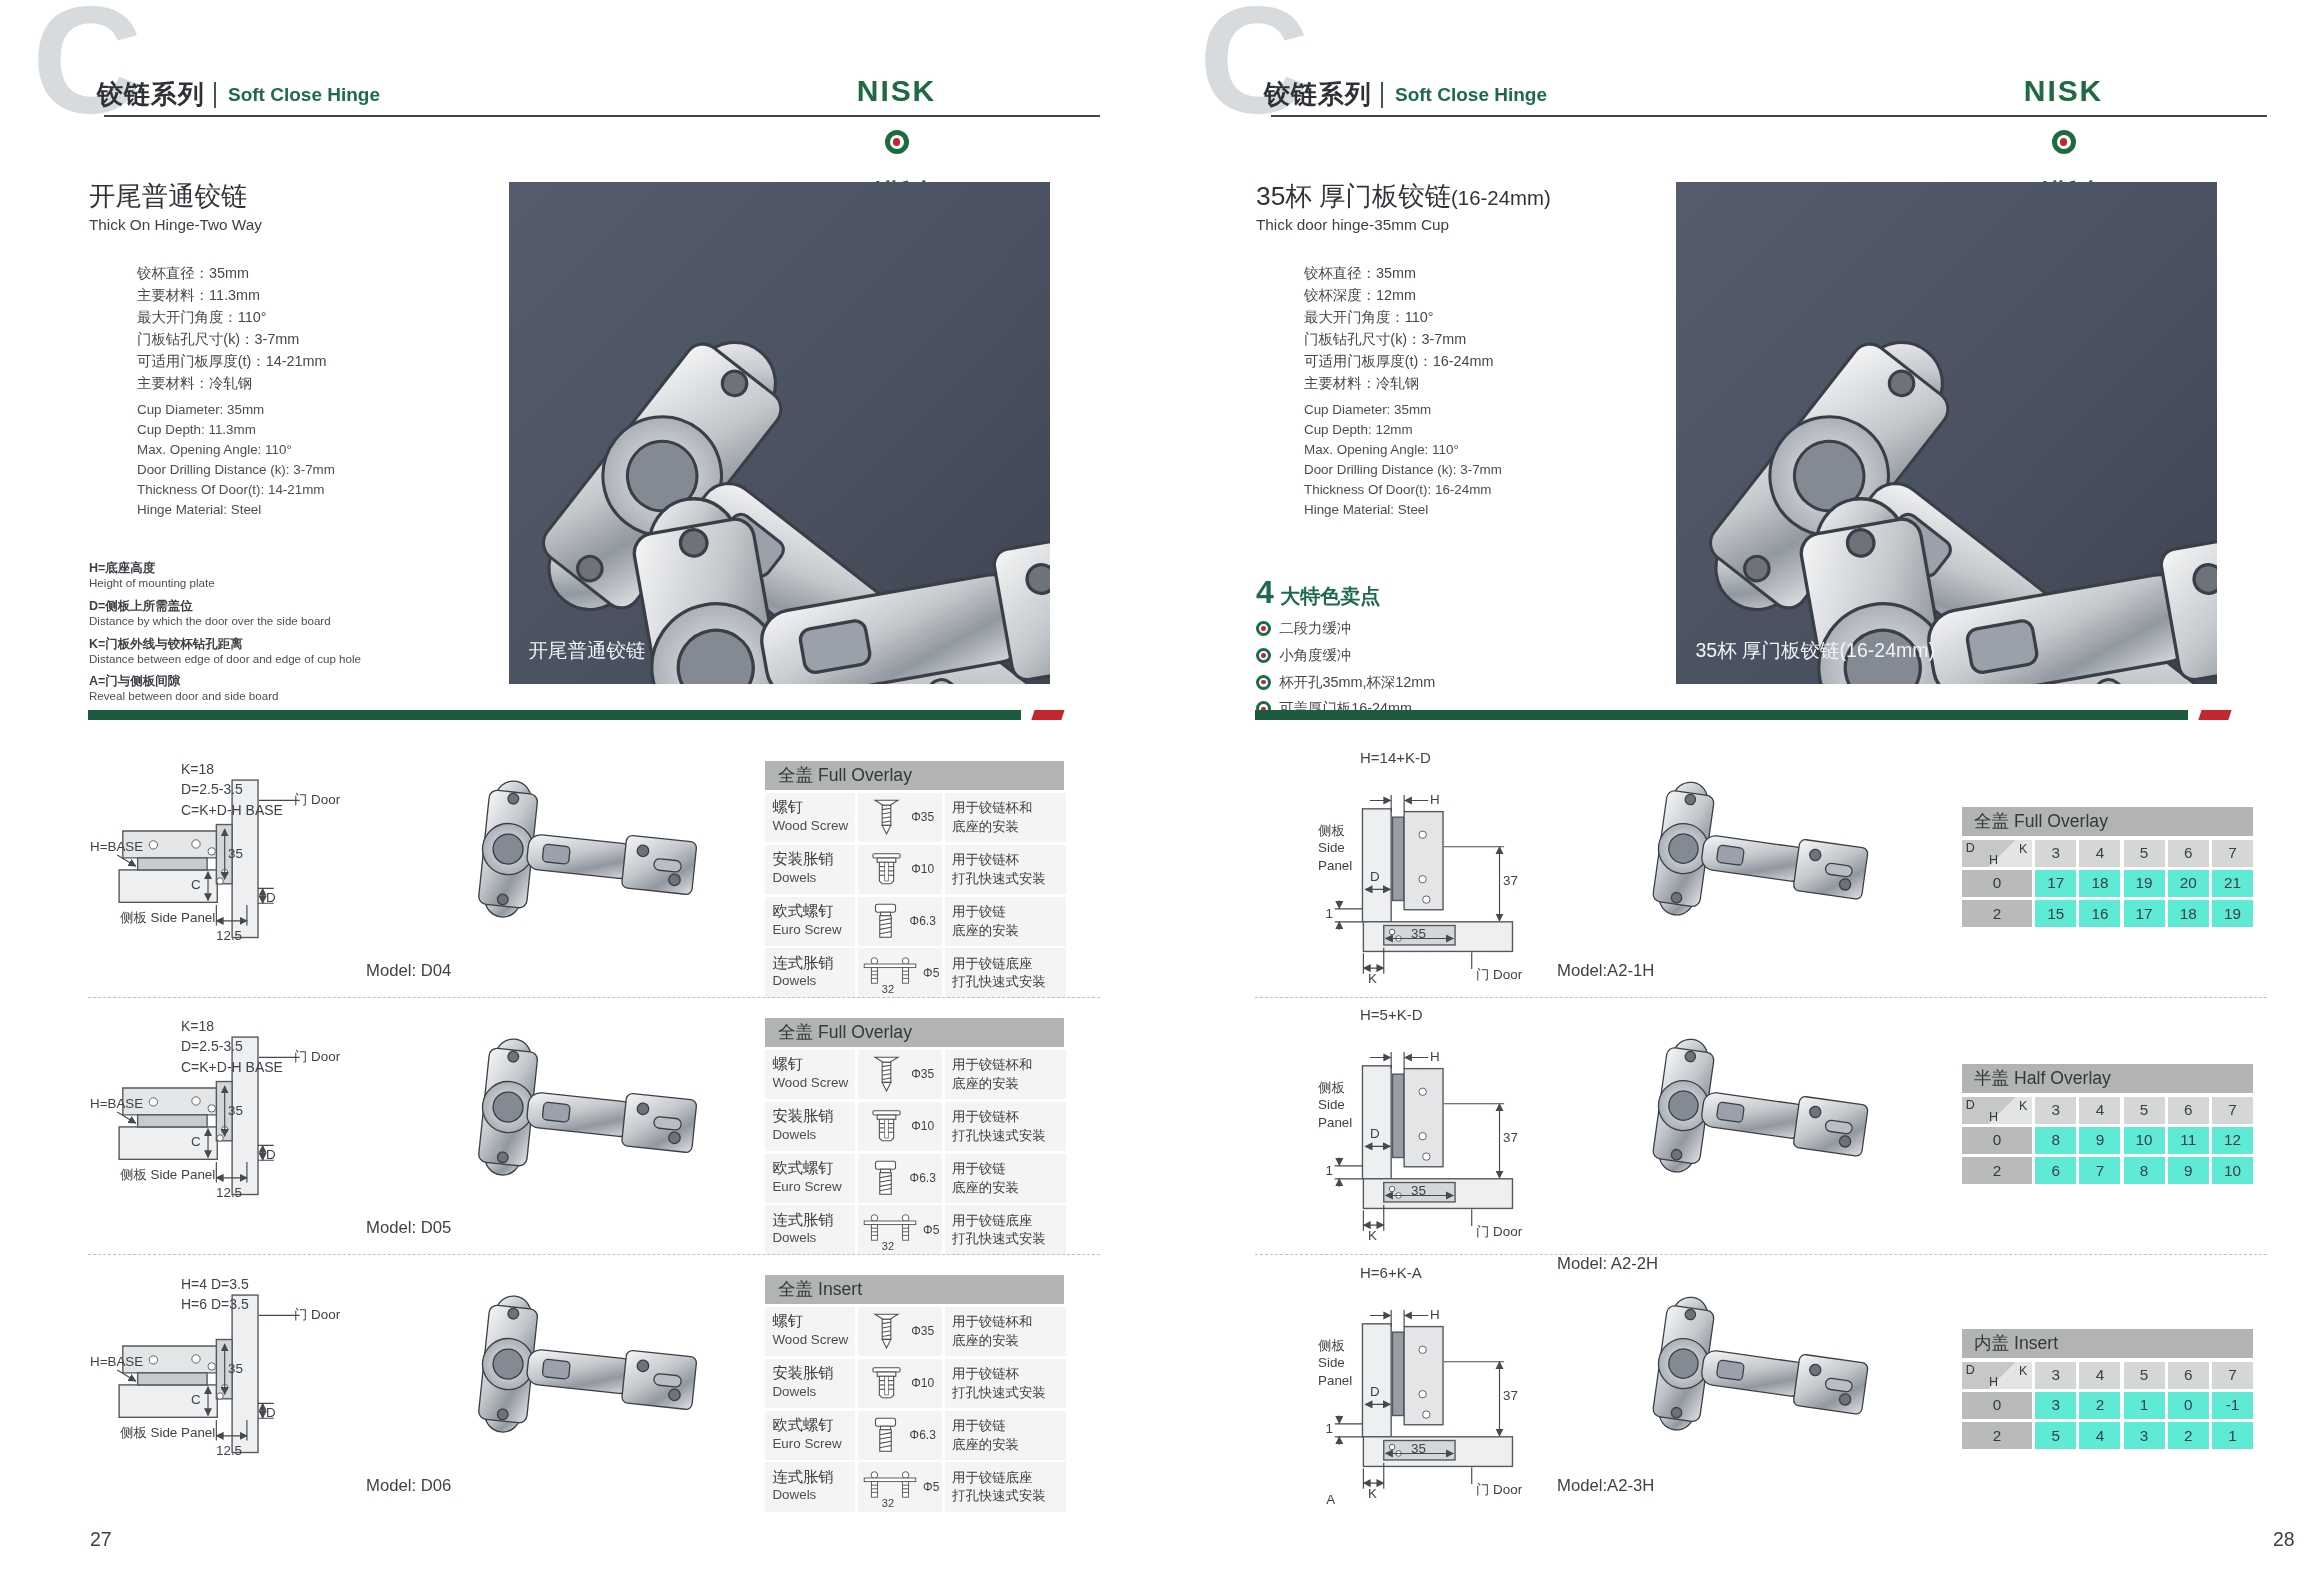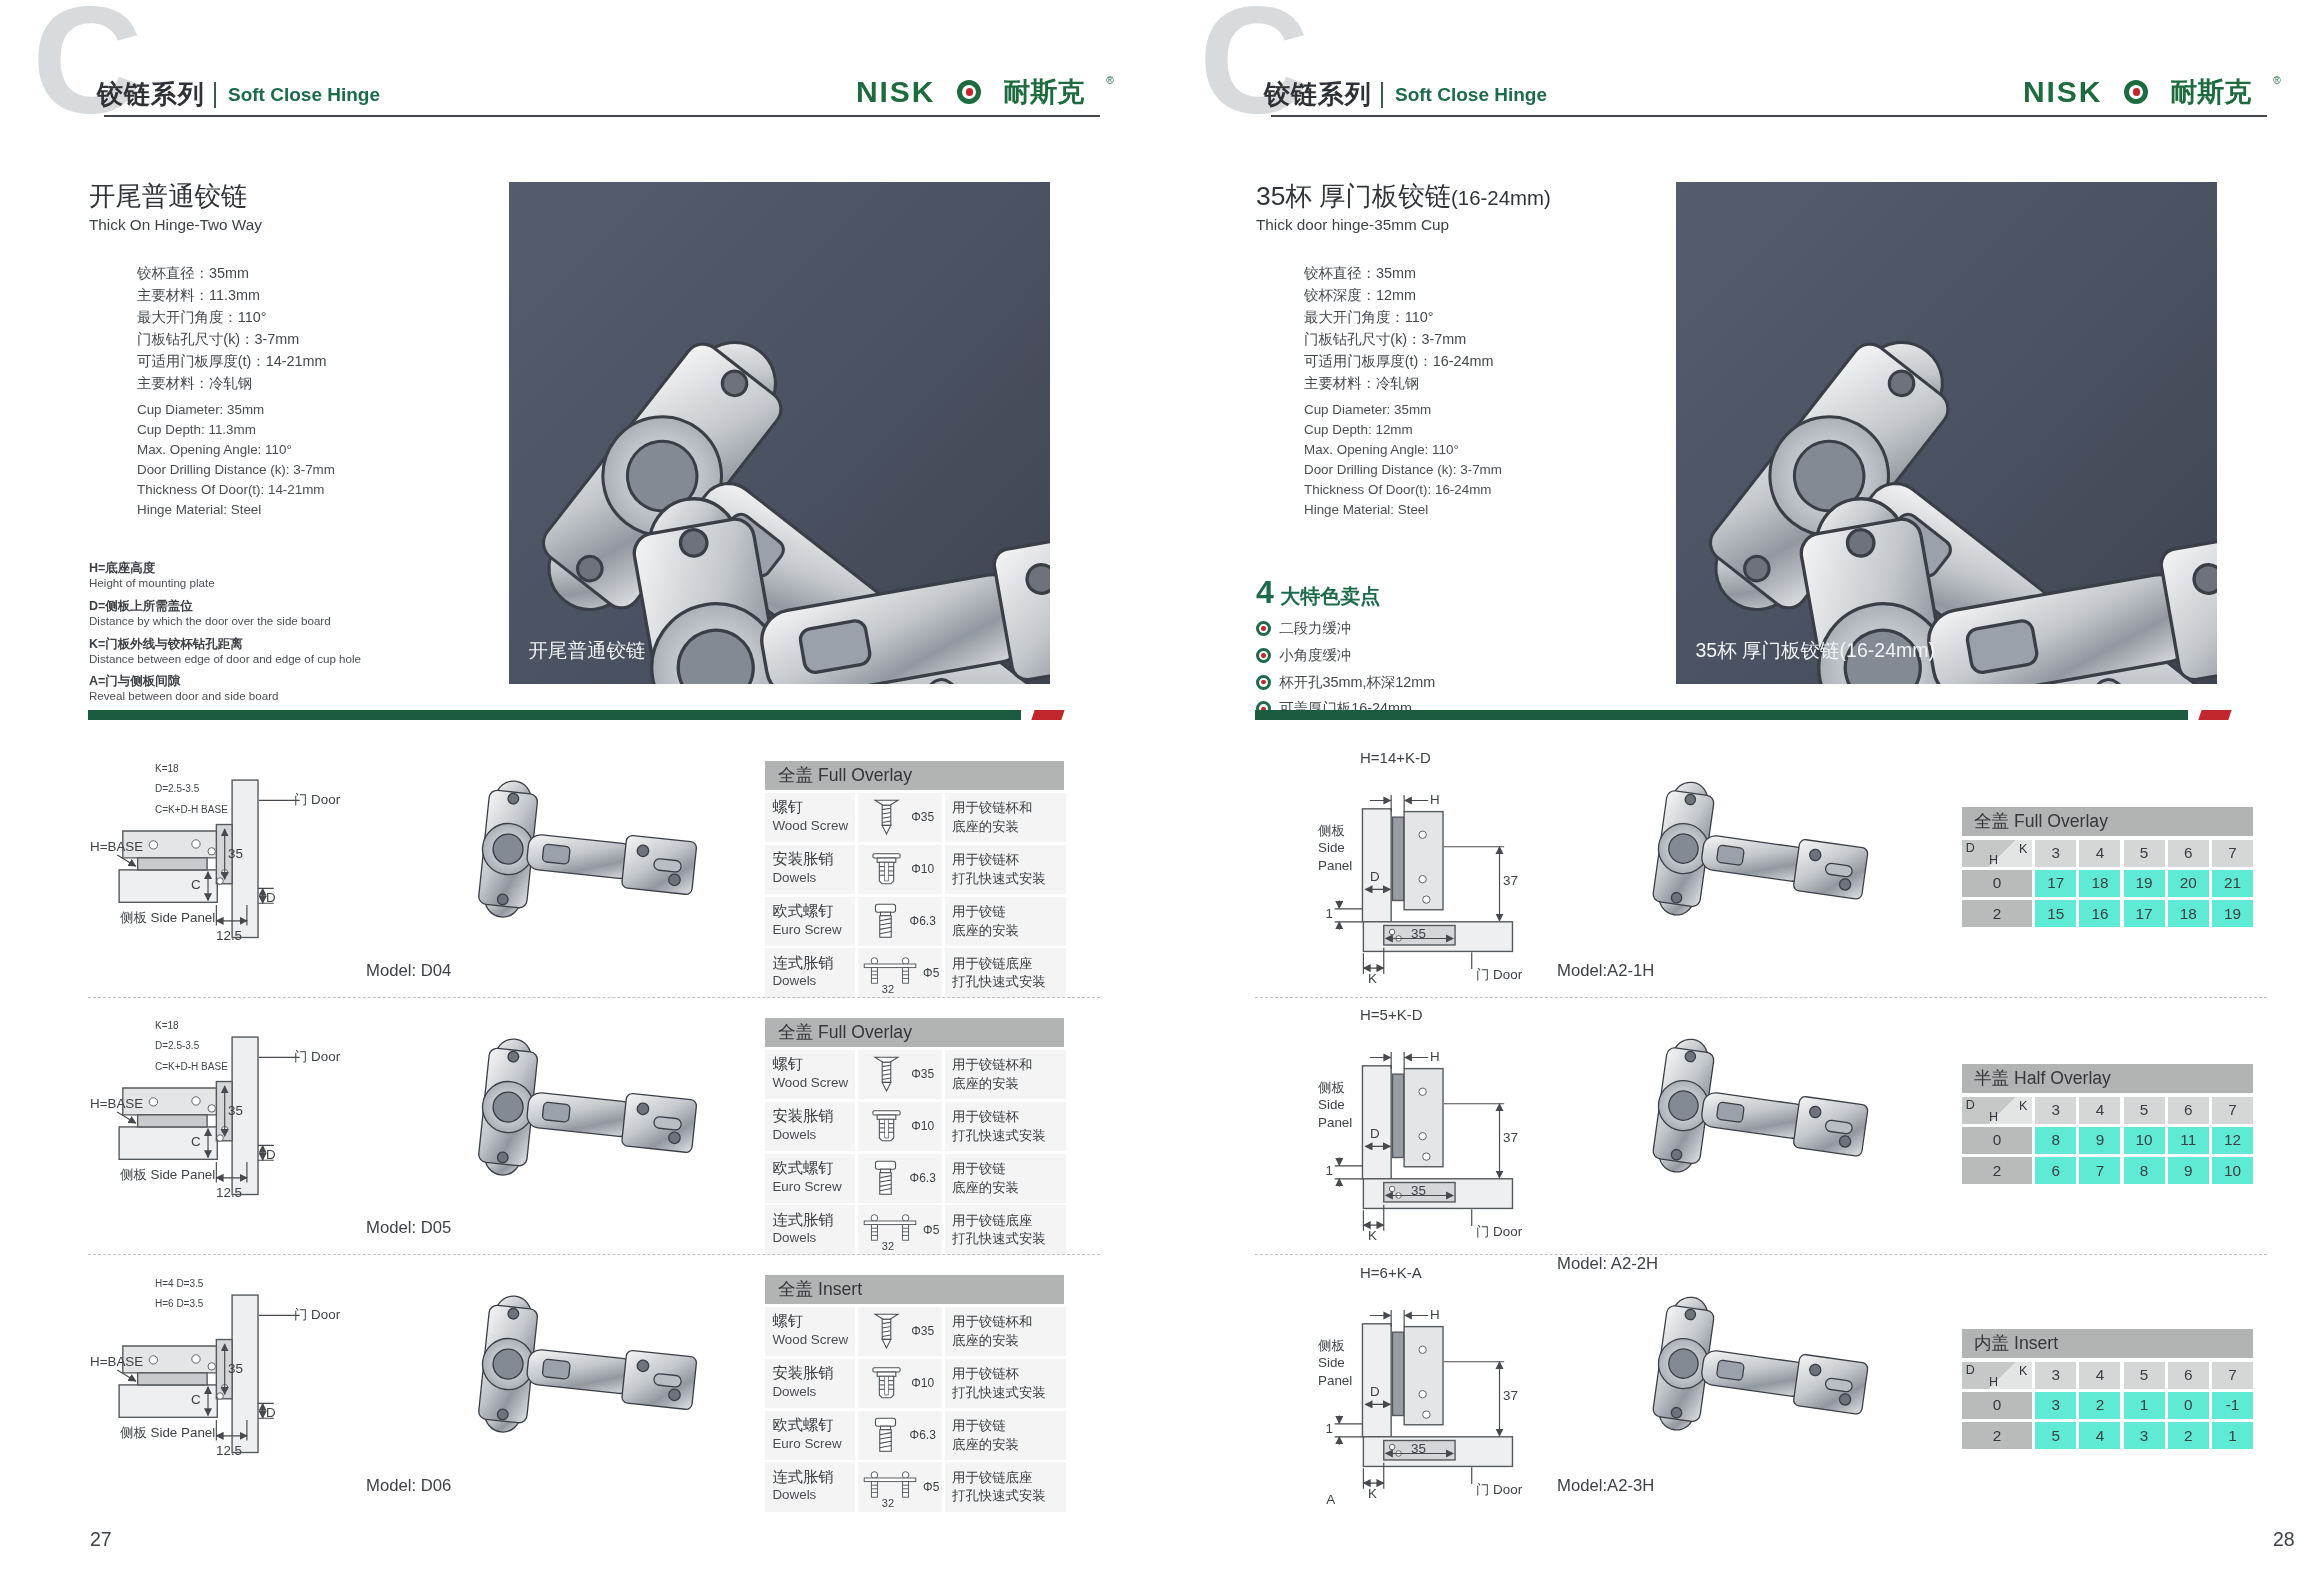--- a/index.html
+++ b/index.html
@@ -4,21 +4,21 @@
 <style>
   html,body{margin:0;padding:0;background:#ffffff;}
   body{font-family:"Liberation Sans","DejaVu Sans",sans-serif;color:#3c4045;}
   .sheet{position:relative;width:2333px;height:1594px;background:#fff;overflow:hidden;}
   .page{position:absolute;top:0;width:1166px;height:1594px;}
   
   .wm-c{position:absolute;left:32px;top:-16.7px;font-size:153px;font-weight:bold;color:#d7dbdd;line-height:1;}
   .series-cn{position:absolute;left:97px;top:77px;font-size:26px;font-weight:bold;color:#2e3236;letter-spacing:0.9px;}
   .series-bar{position:absolute;left:214px;top:82px;width:2.3px;height:26px;background:#40594c;}
   .series-en{position:absolute;left:228px;top:84px;font-size:19px;font-weight:bold;color:#1d6b4a;}
-  .logo{position:absolute;left:856px;top:74px;display:flex;align-items:center;gap:22px;}
+  .logo{position:absolute;left:856px;top:74px;display:flex;align-items:center;gap:22px;flex-direction:column;}
   .logo .latin{font-size:30px;font-weight:bold;color:#1d6b3e;letter-spacing:1.9px;}
   .logo .target{width:24px;height:24px;border:5.1px solid #1d6b3e;border-radius:50%;position:relative;box-sizing:border-box;}
   .logo .target i{position:absolute;left:50%;top:50%;width:7.4px;height:7.4px;margin:-3.7px 0 0 -3.7px;background:#c1272d;border-radius:50%;}
   .logo .cn{font-size:27px;font-weight:bold;color:#1d6b3e;}
   .logo .reg{font-size:10.2px;color:#1d6b3e;align-self:flex-start;margin-top:0.9px;}
   .hrule{position:absolute;left:104px;top:115px;width:996px;height:2.3px;background:#43474b;}
   
   .ptitle-cn{position:absolute;left:89px;top:179px;font-size:26.4px;font-weight:500;color:#303439;}
   .ptitle-cn .paren{font-size:20.4px;}
   .ptitle-en{position:absolute;left:89px;top:216px;font-size:15.3px;color:#3e4247;}
@@ -43,21 +43,21 @@
   .photo .caption{position:absolute;left:19.5px;bottom:20.4px;font-size:19.5px;color:#f2f4f6;}
   .photo svg{position:absolute;left:0;top:0;}
   
   .accent-g{position:absolute;left:88px;top:710px;width:933px;height:9.7px;background:#1d5b40;}
   .accent-r{position:absolute;left:1033px;top:710px;width:30px;height:9.7px;background:#c1272d;transform:skewX(-18deg);}
   
   .dash{position:absolute;left:88px;width:1012px;border-top:1.4px dashed #bfc2c4;}
   .model{position:absolute;font-size:16.7px;color:#3e4247;}
   .drawing{position:absolute;}
   .dlab{position:absolute;color:#3f4348;font-size:13.4px;white-space:nowrap;}
-  .ann{line-height:20.4px;font-size:10px;}
+  .ann{line-height:20.4px;font-size:14px;margin-left:26px;}
   .prodimg{position:absolute;}
   
   .stable{position:absolute;width:299px;}
   .stable .bar{height:29px;background:#b2b4b3;color:#34383c;font-size:17.6px;font-weight:500;line-height:29px;padding-left:13px;box-sizing:border-box;}
   .stable .row{display:grid;grid-template-columns:90px 84px 121px;gap:2.8px;margin-top:2.8px;}
   .stable .cell{background:#f4f4f5;}
   .stable .name{padding:4.6px 0 4.6px 7.4px;}
   .stable .name .cn{display:block;font-size:15.3px;color:#3c4044;line-height:20.4px;}
   .stable .name .en{display:block;font-size:13.4px;color:#4a4e53;line-height:16.7px;}
   .stable .iconc{display:flex;align-items:center;justify-content:center;gap:2.8px;position:relative;}

